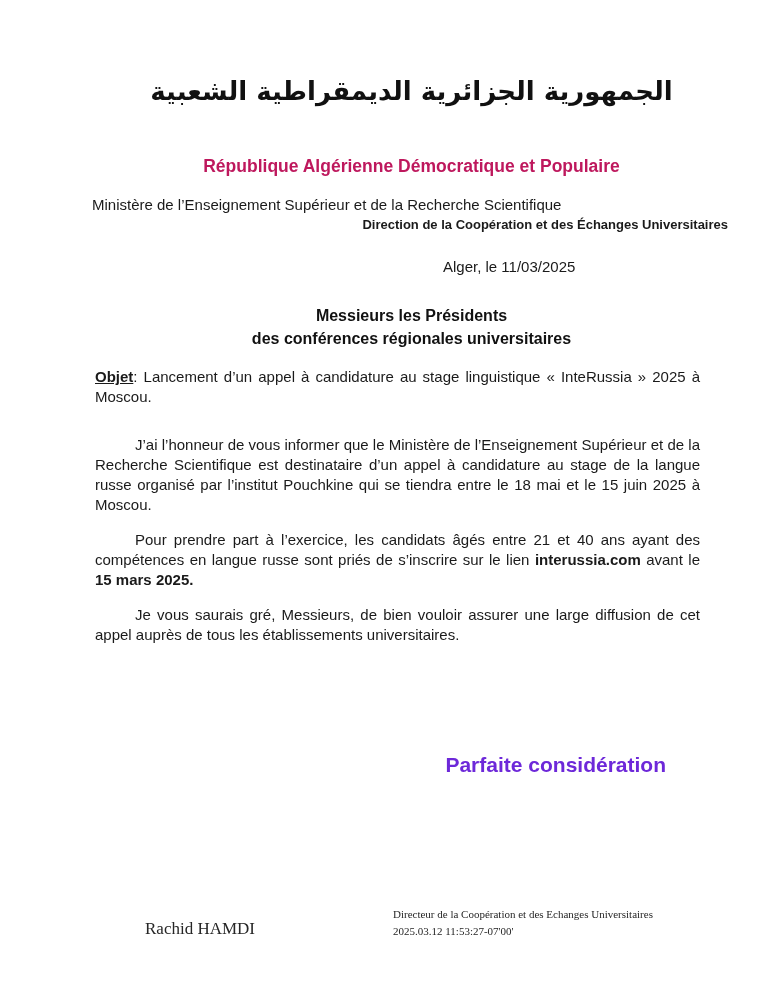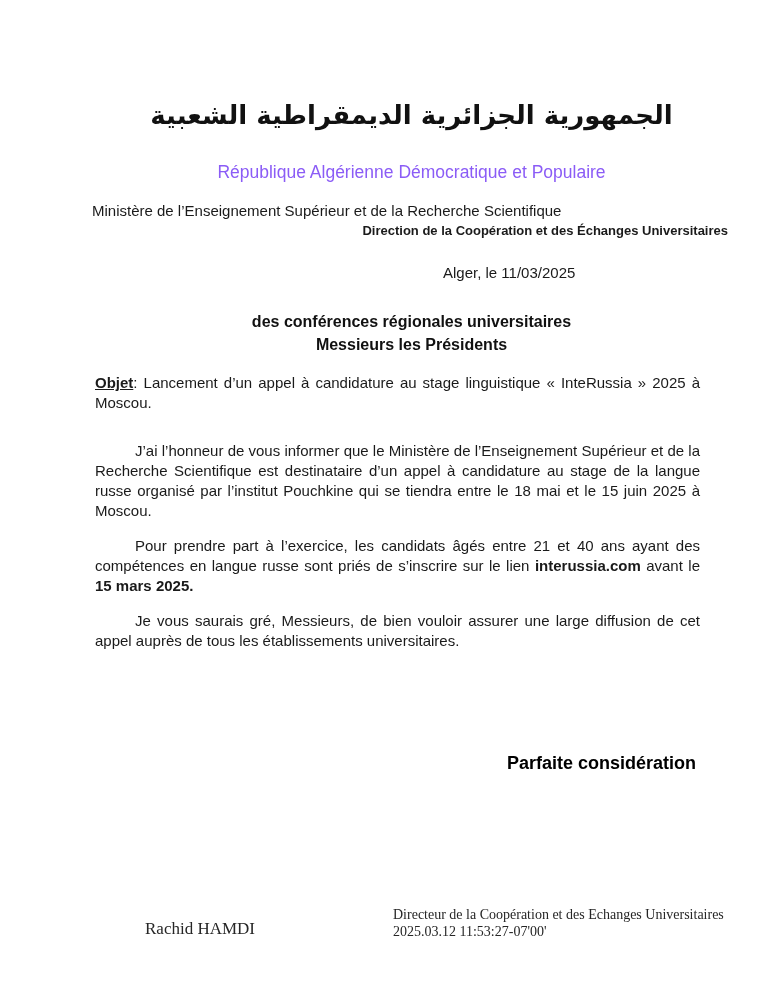--- a/index.html
+++ b/index.html
@@ -15,35 +15,35 @@
     overflow: hidden;
   }
 
   
   .head-center {
     margin: 0 45px 0 95px;
     text-align: center;
   }
 
   .title-ar {
-    padding-top: 96px;
+    padding-top: 72px;
     direction: rtl;
     font-family: "DejaVu Sans", sans-serif;
     font-size: 26px;
     font-weight: 700;
     line-height: 38px;
     color: #111;
   }
 
   .title-fr {
-    margin-top: 26px;
+    margin-top: 44px;
     font-size: 17.5px;
-    font-weight: 400;
+    font-weight: 700;
     line-height: 24px;
-    color: #8b5cf6;
+    color: #be185d;
   }
 
   .ministry {
     margin: 17px 45px 0 92px;
     font-size: 15px;
     line-height: 20px;
   }
 
   .direction {
     margin: 1px 45px 0 92px;
@@ -85,41 +85,41 @@
 
   .para { text-indent: 40px; }
   .para-1 { margin-top: 28px; }
   .para-2 { margin-top: 8px; }
   .para-3 { margin-top: 6px; }
   .bold { font-weight: 700; }
 
   .closing {
     position: absolute;
     top: 753px;
-    right: 77px;
-    font-size: 18px;
+    right: 107px;
+    font-size: 21px;
     font-weight: 700;
-    color: #000000;
+    color: #6d28d9;
   }
 
   .sig-name {
     position: absolute;
     top: 919px;
     left: 145px;
     font-family: "Liberation Serif", "DejaVu Serif", serif;
     font-size: 17px;
     color: #262626;
   }
 
   .sig-block {
     position: absolute;
     top: 906px;
     left: 393px;
     font-family: "Liberation Serif", "DejaVu Serif", serif;
-    font-size: 14px;
+    font-size: 11px;
     line-height: 17px;
     color: #262626;
   }
   .sig-block .sig-title { white-space: nowrap; }
 </style>
 </head>
 <body>
 
 <div class="page">
 
@@ -130,22 +130,22 @@
 
   <div class="ministry">Ministère de l’Enseignement Supérieur  et de la Recherche Scientifique</div>
 
   <div class="direction">Direction de la Coopération et des  Échanges Universitaires</div>
 
   <div class="ref-row">
     <span class="place-date">Alger, le 11/03/2025</span>
   </div>
 
   <div class="addressee">
+    <div>Messieurs les Présidents</div>
     <div>des conférences régionales universitaires</div>
-    <div>Messieurs les Présidents</div>
   </div>
 
   <div class="content">
 
     <p class="objet"><span class="objet-label">Objet</span><span>: Lancement d’un appel à candidature  au stage linguistique « InteRussia » 2025 à Moscou.</span></p>
 
     <p class="para para-1">J’ai l’honneur de vous informer que le Ministère de l’Enseignement Supérieur et de la Recherche Scientifique est destinataire d’un appel à candidature au stage de la langue russe organisé par l’institut Pouchkine qui se tiendra entre le 18 mai et le 15 juin 2025 à Moscou.</p>
 
     <p class="para para-2"><span>Pour prendre part à l’exercice, les candidats âgés entre 21 et 40 ans ayant des compétences en langue russe sont priés de s’inscrire sur le lien </span><span class="bold">interussia.com</span><span> avant le </span><span class="bold">15 mars 2025.</span></p>
 

